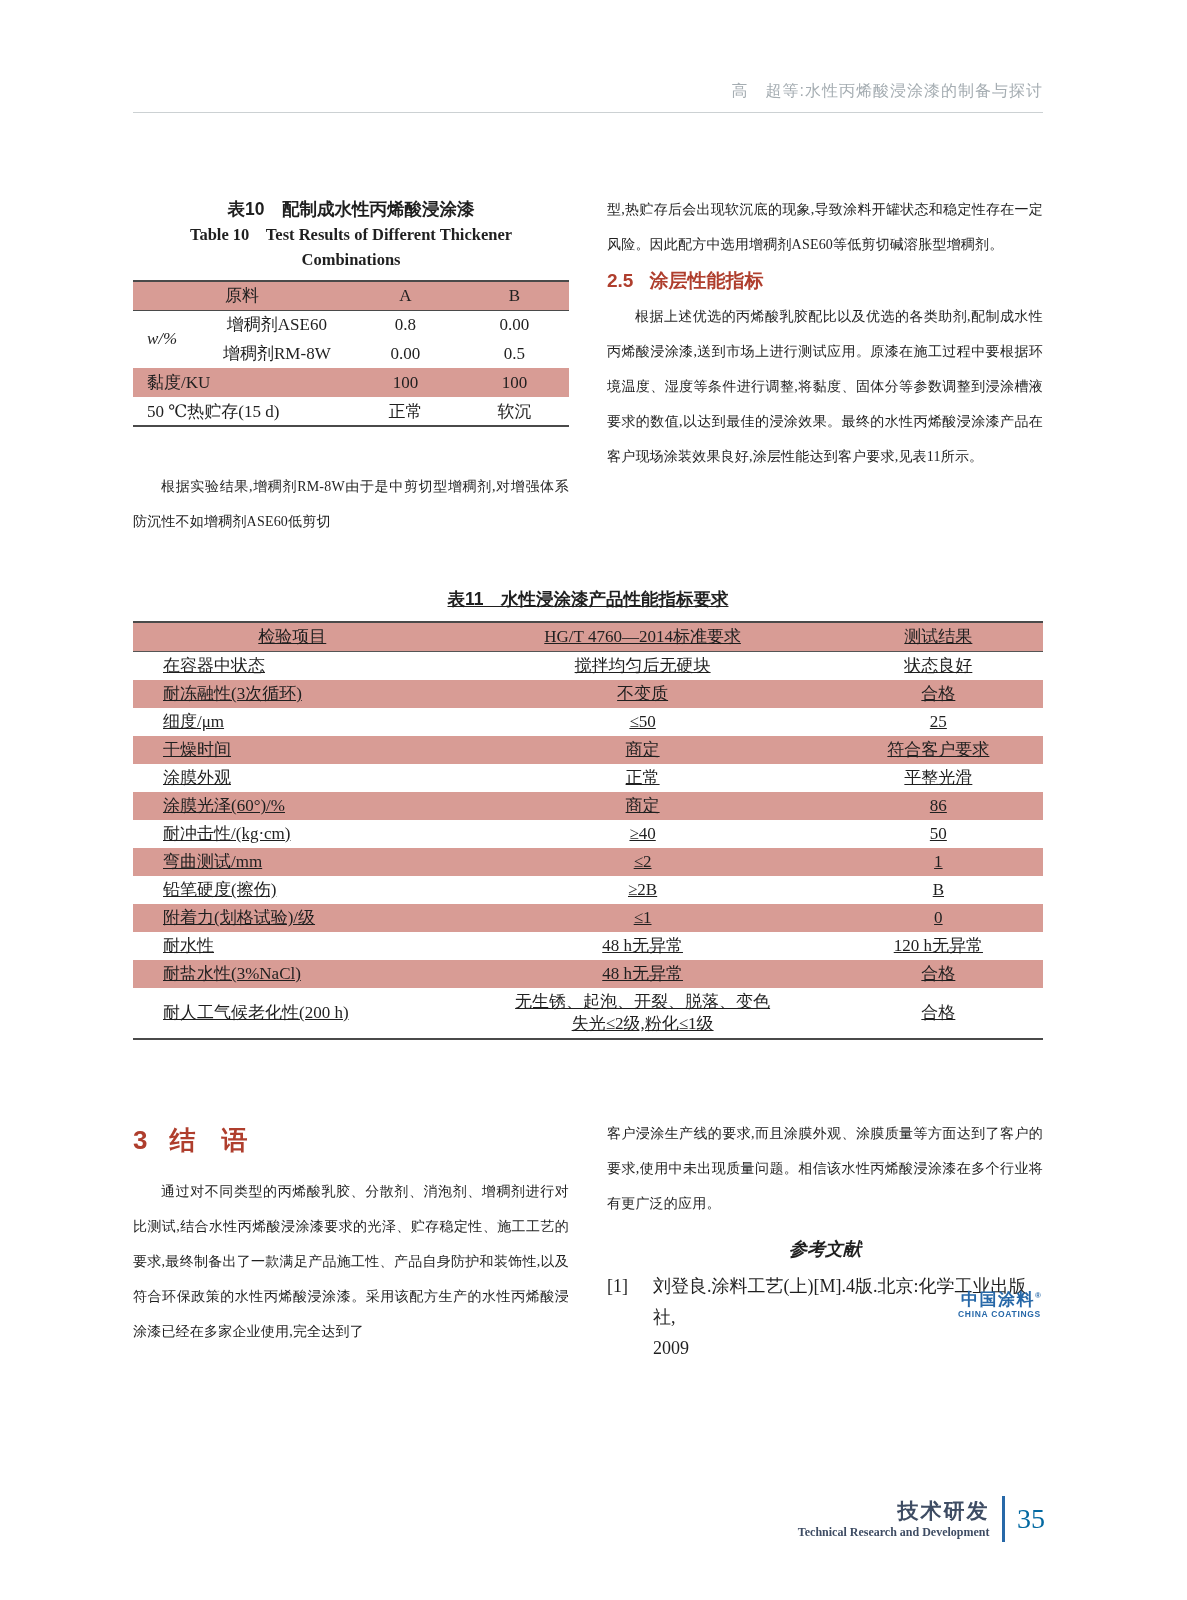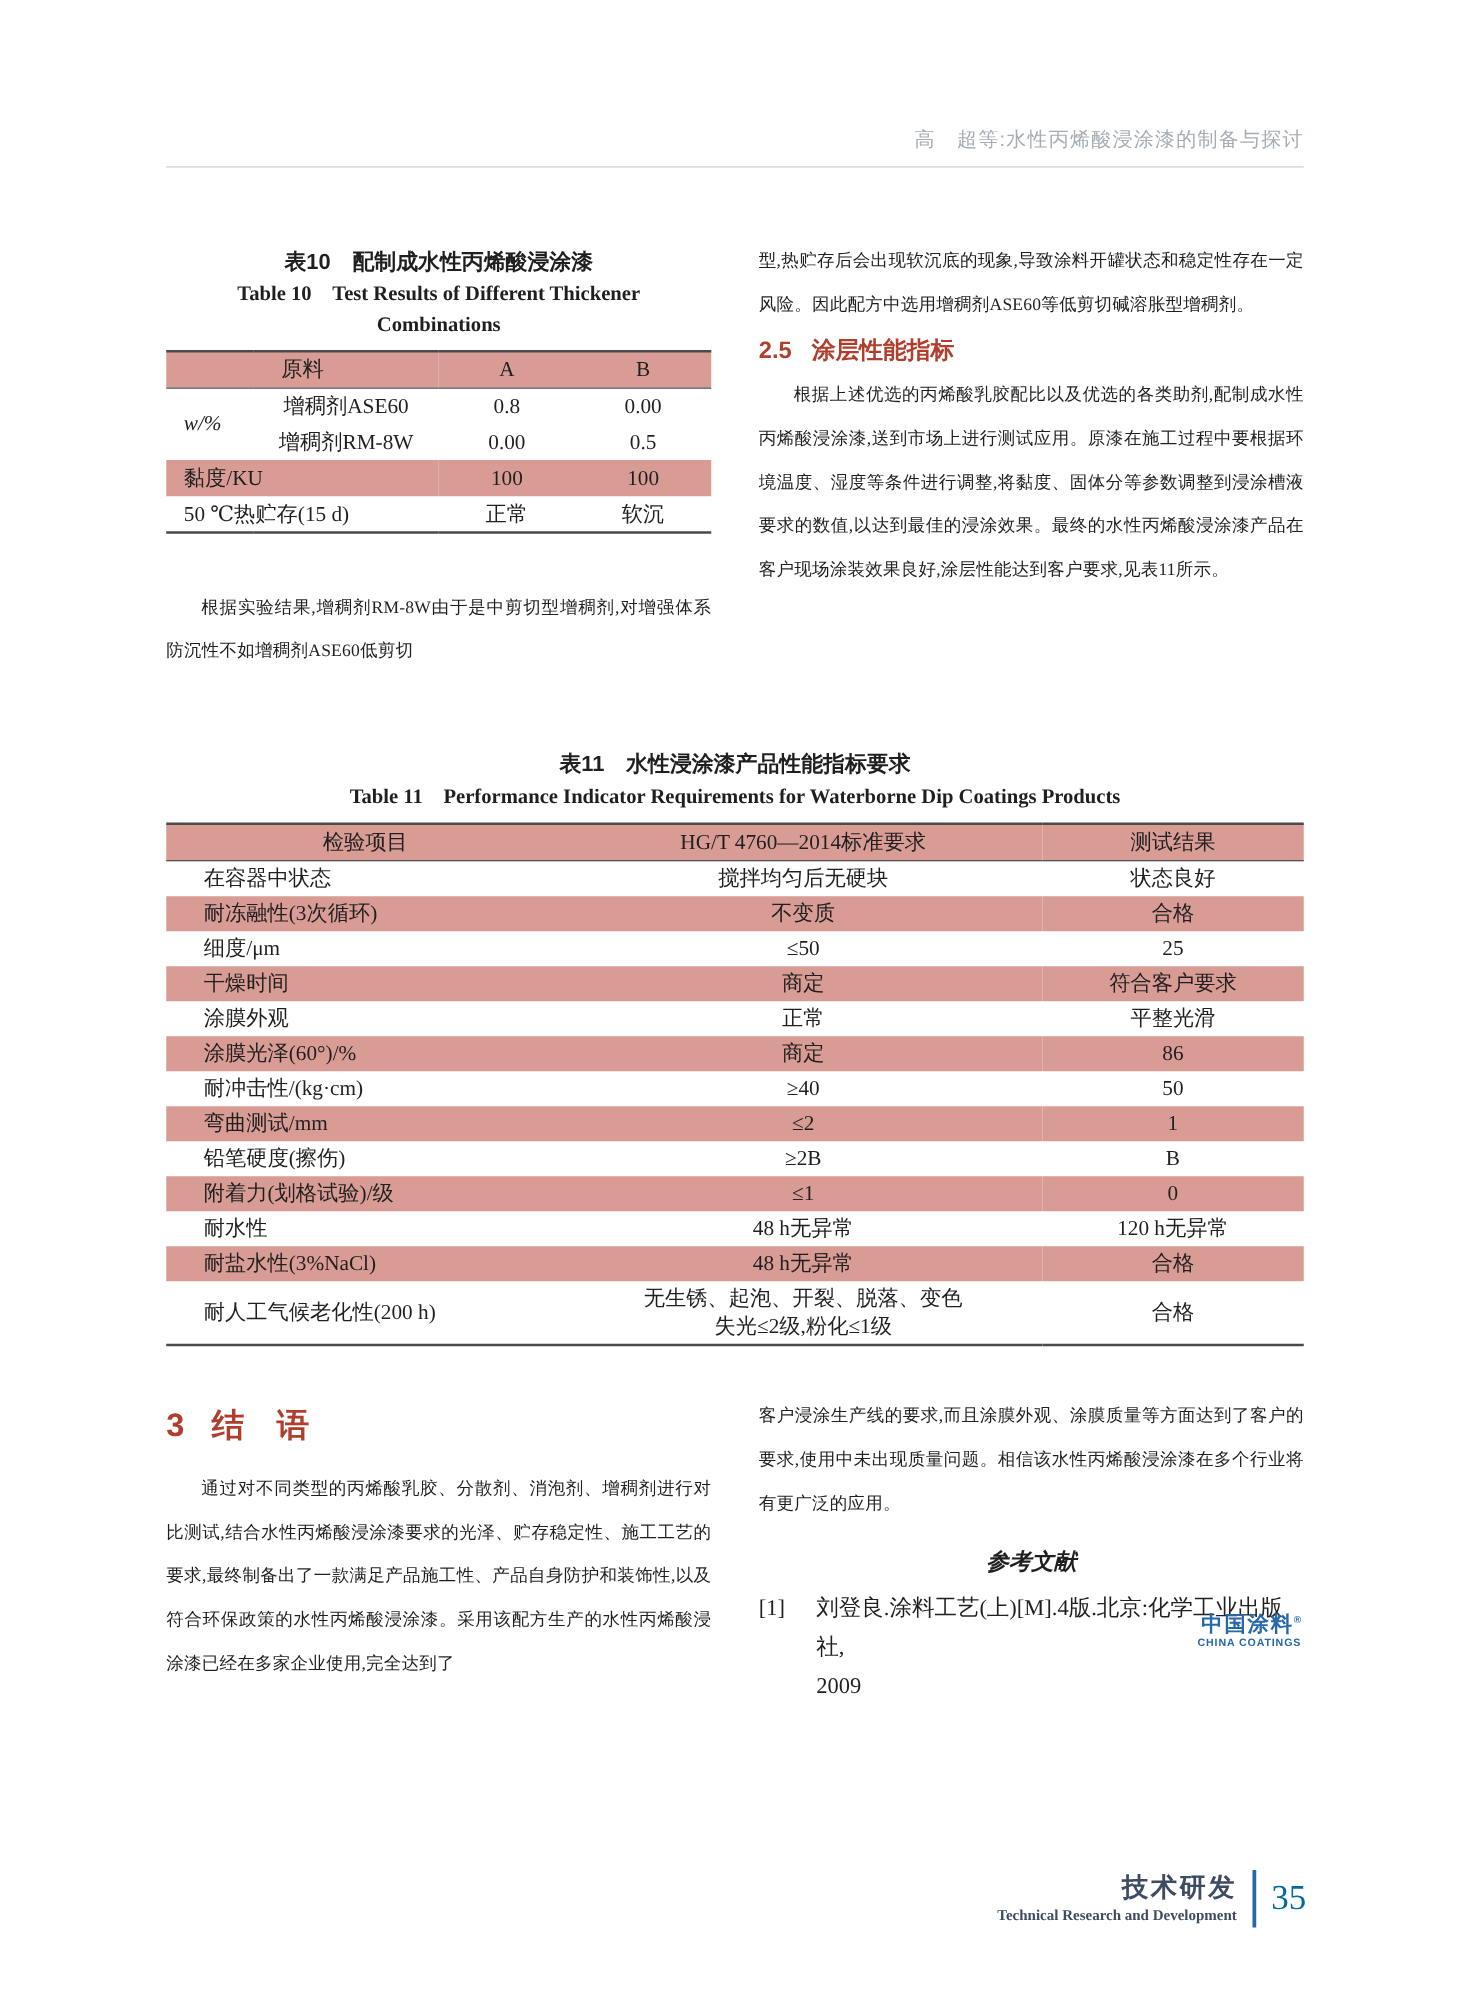--- a/index.html
+++ b/index.html
@@ -4,21 +4,21 @@
 <style>
   * { margin:0; padding:0; box-sizing:border-box; }
   html,body { background:#ffffff; }
   body {
     width:1187px; height:1600px; position:relative; overflow:hidden;
     font-family:"Liberation Serif","DejaVu Serif",serif; color:#1f1f1f;
   }
 
   
   .top-header {
-    position:absolute; left:133px; top:0; width:910px; height:134px;
+    position:absolute; left:133px; top:0; width:910px; height:113px;
     border-bottom:1.5px solid #ccd1d3;
     display:flex; align-items:flex-end; justify-content:flex-end; padding-bottom:10px;
   }
   .running-title { color:#a5adb2; font-size:16px; letter-spacing:1px; font-family:"Liberation Sans",sans-serif; }
 
   
   .cols { position:absolute; left:133px; width:910px; display:flex; gap:38px; }
   .cols-top { top:192px; }
   .cols-bottom { top:1116px; }
   .col { width:436px; }
@@ -36,21 +36,21 @@
 
   table { border-collapse:collapse; width:100%; }
   .shade, tr.shade { background:#d89c95;margin-left:16px; }
 
   .t10 { margin-top:8px; border-top:2px solid #4a4a4a; border-bottom:2px solid #4a4a4a; font-size:17px; }
   .t10 th, .t10 td { font-weight:normal; text-align:center; padding:2px 2px; height:29px; }
   .t10 thead tr { border-bottom:1.2px solid #4a4a4a; }
   .t10 .wlab { font-style:italic; text-align:left; padding-left:14px; }
   .t10 .lead { text-align:left; padding-left:14px; }
 
-  .t11-wrap { position:absolute; left:133px; top:598px; width:910px; }
+  .t11-wrap { position:absolute; left:133px; top:586px; width:910px;text-decoration:underline; }
   .t11 { margin-top:9px; border-top:2px solid #4a4a4a; border-bottom:2px solid #4a4a4a; font-size:17px; }
   .t11 th { font-weight:normal; }
   .t11 th, .t11 td { padding:3px 4px; height:28px; text-align:center; line-height:22px; }
   .t11 thead tr { border-bottom:1px solid #555; }
   .t11 tbody td.c1 { text-align:left; padding-left:30px; }
   .t11 tbody tr:nth-child(even) { background:#d89c95; }
 
   .ref-head { font-family:"Liberation Sans",sans-serif; font-weight:bold; font-size:18px; text-align:center; margin:16px 0 10px 0;font-style:italic; }
   .ref-row { display:flex; font-size:18px; line-height:31px; }
   .ref-label { width:46px; flex:none; }
@@ -127,21 +127,20 @@
     <p class="para">型,热贮存后会出现软沉底的现象,导致涂料开罐状态和稳定性存在一定风险。因此配方中选用增稠剂ASE60等低剪切碱溶胀型增稠剂。</p>
     <div class="h-sub">
       <span class="num">2.5</span><span>涂层性能指标</span>
     </div>
     <p class="para indent">根据上述优选的丙烯酸乳胶配比以及优选的各类助剂,配制成水性丙烯酸浸涂漆,送到市场上进行测试应用。原漆在施工过程中要根据环境温度、湿度等条件进行调整,将黏度、固体分等参数调整到浸涂槽液要求的数值,以达到最佳的浸涂效果。最终的水性丙烯酸浸涂漆产品在客户现场涂装效果良好,涂层性能达到客户要求,见表11所示。</p>
   </div>
 </div>
 
 <div class="t11-wrap">
   <div class="tbl-title-cn">表11　水性浸涂漆产品性能指标要求</div>
-  <div class="tbl-title-en">Table 11　Performance Indicator Requirements for Waterborne Dip Coatings Products</div>
   <table class="t11">
     <colgroup>
         <col style="width:35%">
         <col style="width:42%">
         <col style="width:23%">
       </colgroup>
     <thead>
       <tr class="shade">
         <th class="c1">检验项目</th>
         <th class="c2">HG/T 4760—2014标准要求</th>

